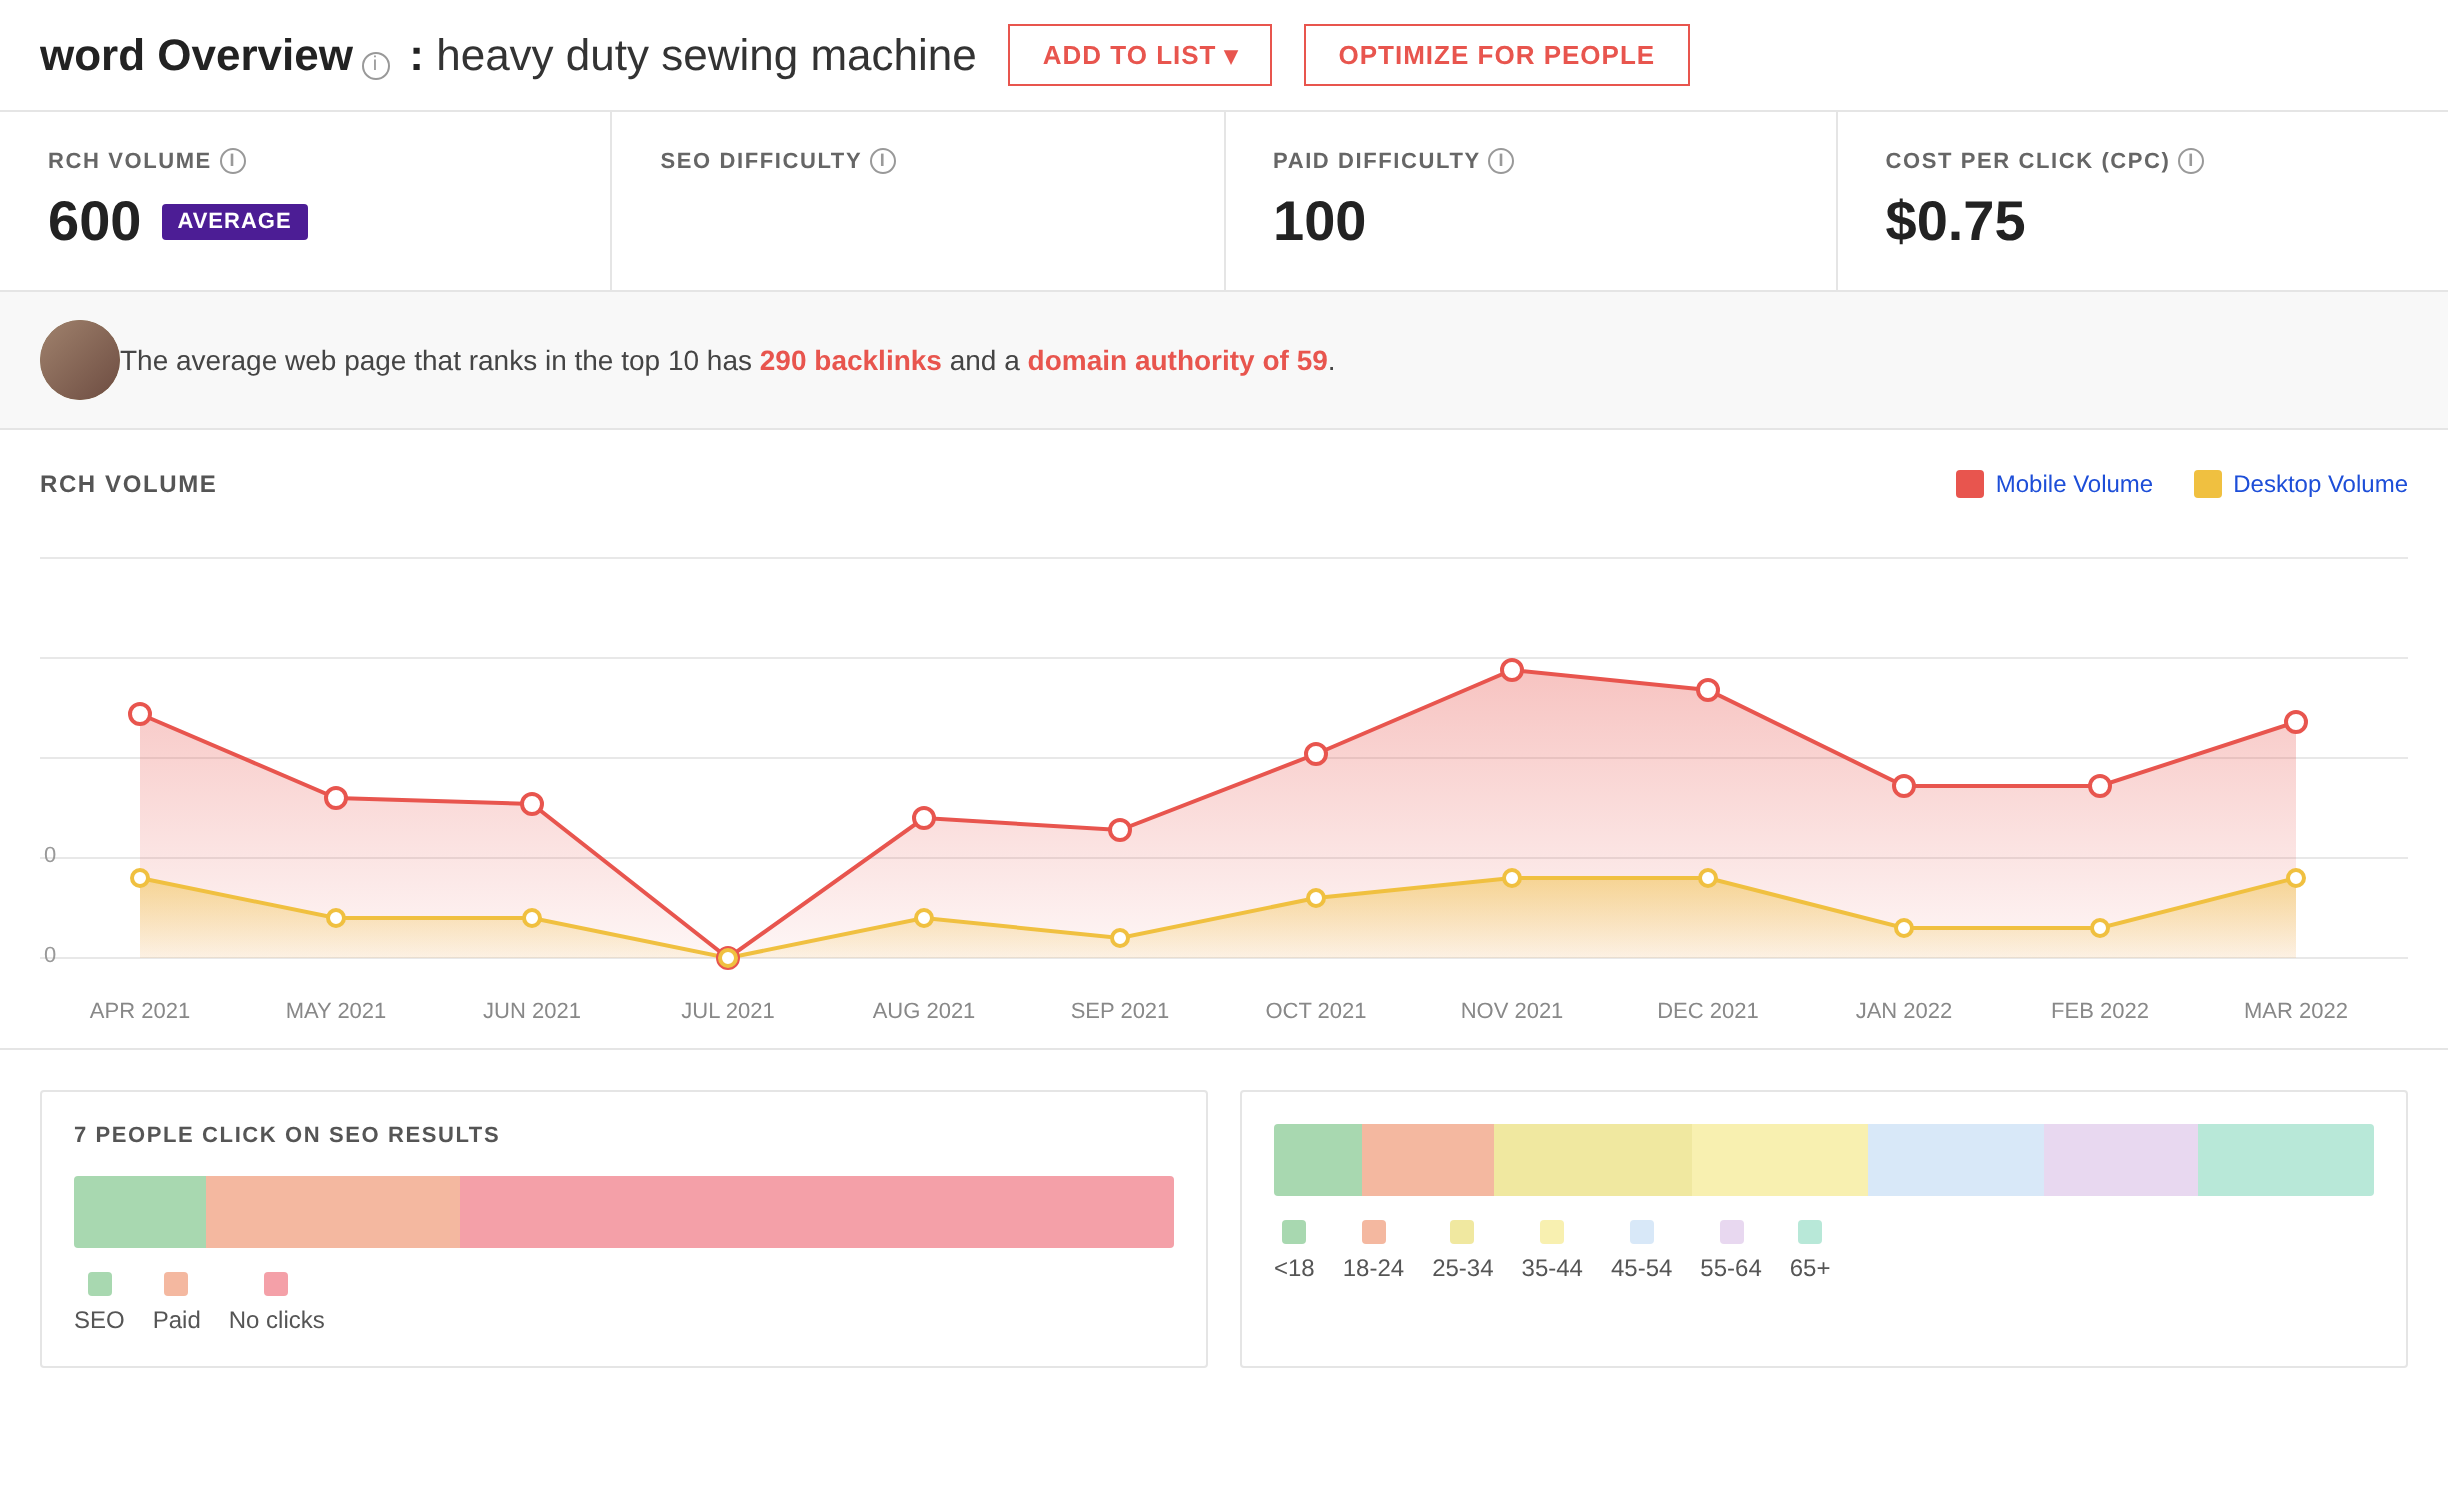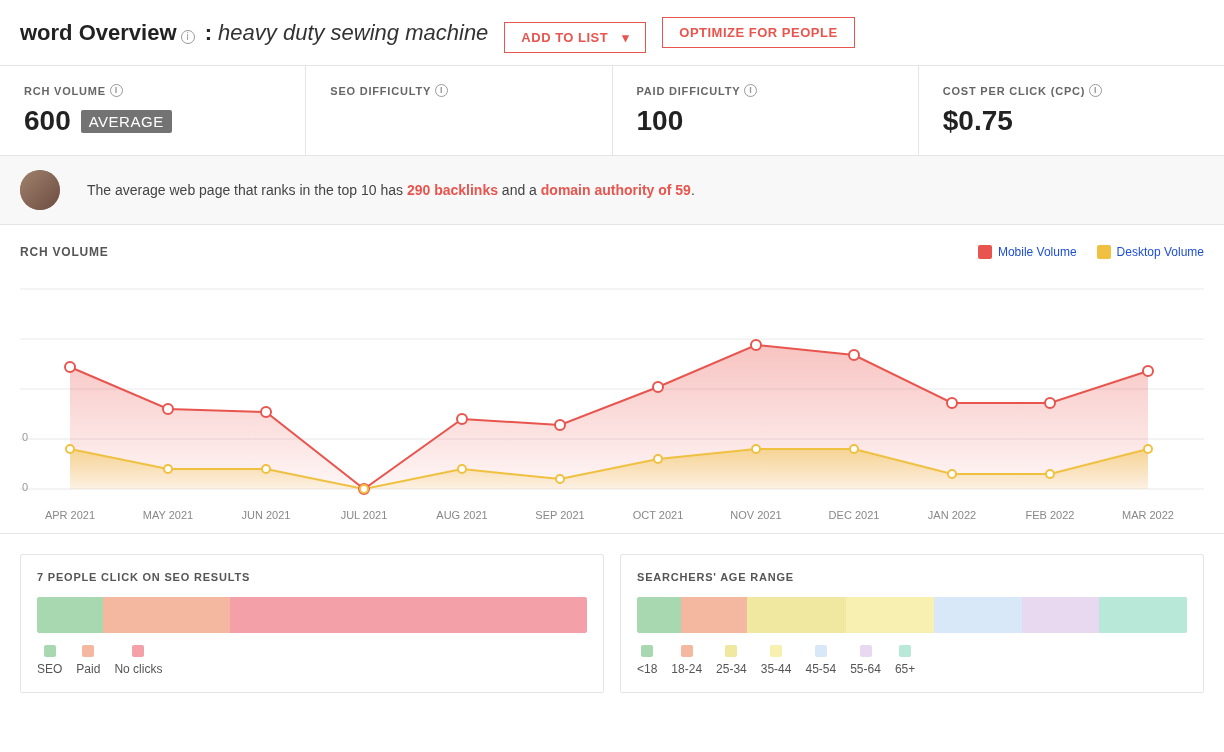--- a/index.html
+++ b/index.html
@@ -29,35 +29,33 @@
       line-height: 11px;
       color: #999;
       cursor: pointer;
       margin: 0 4px;
       font-weight: normal;
     }
     .keyword-text {
       font-size: 22px;
       font-weight: 400;
       color: #333;
-      font-style: italic;
     }
     .btn-add-list {
       border: 1.5px solid #e8554e;
       color: #e8554e;
       background: #fff;
       padding: 7px 16px;
       font-size: 13px;
       font-weight: 700;
       letter-spacing: 0.5px;
       cursor: pointer;
       display: flex;
       align-items: center;
-      gap: 14px;
-      margin-top: 10px;
+      gap: 4px;
     }
     .btn-optimize {
       border: 1.5px solid #e8554e;
       color: #e8554e;
       background: #fff;
       padding: 7px 16px;
       font-size: 13px;
       font-weight: 700;
       letter-spacing: 0.5px;
       cursor: pointer;
@@ -99,37 +97,37 @@
     }
     .metric-value {
       font-size: 28px;
       font-weight: 700;
       color: #222;
       display: flex;
       align-items: center;
       gap: 10px;
     }
     .badge-average {
-      font-size: 15px;
-      font-weight: 400;
-      background: #737373;
+      font-size: 11px;
+      font-weight: 700;
+      background: #4c1d95;
       color: #fff;
       padding: 3px 8px;
       border-radius: 2px;
       letter-spacing: 0.5px;
     }
 
     
     .info-banner {
       display: flex;
       align-items: center;
       background: #f8f8f8;
       padding: 14px 20px;
       border-bottom: 1px solid #e5e5e5;
-      gap: 27px;
+      gap: 0;
     }
     .avatar {
       width: 40px;
       height: 40px;
       border-radius: 50%;
       background: #8B7355;
       overflow: hidden;
       flex-shrink: 0;
     }
     .avatar-inner {
@@ -406,21 +404,20 @@
         <span>Paid</span>
       </div>
       <div class="bar-legend-item">
         <div class="bar-legend-dot" style="background:#f4a0a8;"></div>
         <span>No clicks</span>
       </div>
     </div>
   </div>
 
   <div class="bottom-card">
-    <div class="bottom-card-title">SEARCHERS' AGE RANGE</div>
     <div class="bar-chart-row">
       <div class="bar-segment" style="width:8%;background:#a8d8b0;"></div>
       <div class="bar-segment" style="width:12%;background:#f4b8a0;"></div>
       <div class="bar-segment" style="width:18%;background:#f0e8a0;"></div>
       <div class="bar-segment" style="width:16%;background:#f8f0b0;"></div>
       <div class="bar-segment" style="width:16%;background:#d8e8f8;"></div>
       <div class="bar-segment" style="width:14%;background:#e8d8f0;"></div>
       <div class="bar-segment" style="width:16%;background:#b8e8d8;"></div>
     </div>
     <div class="bar-legend">

